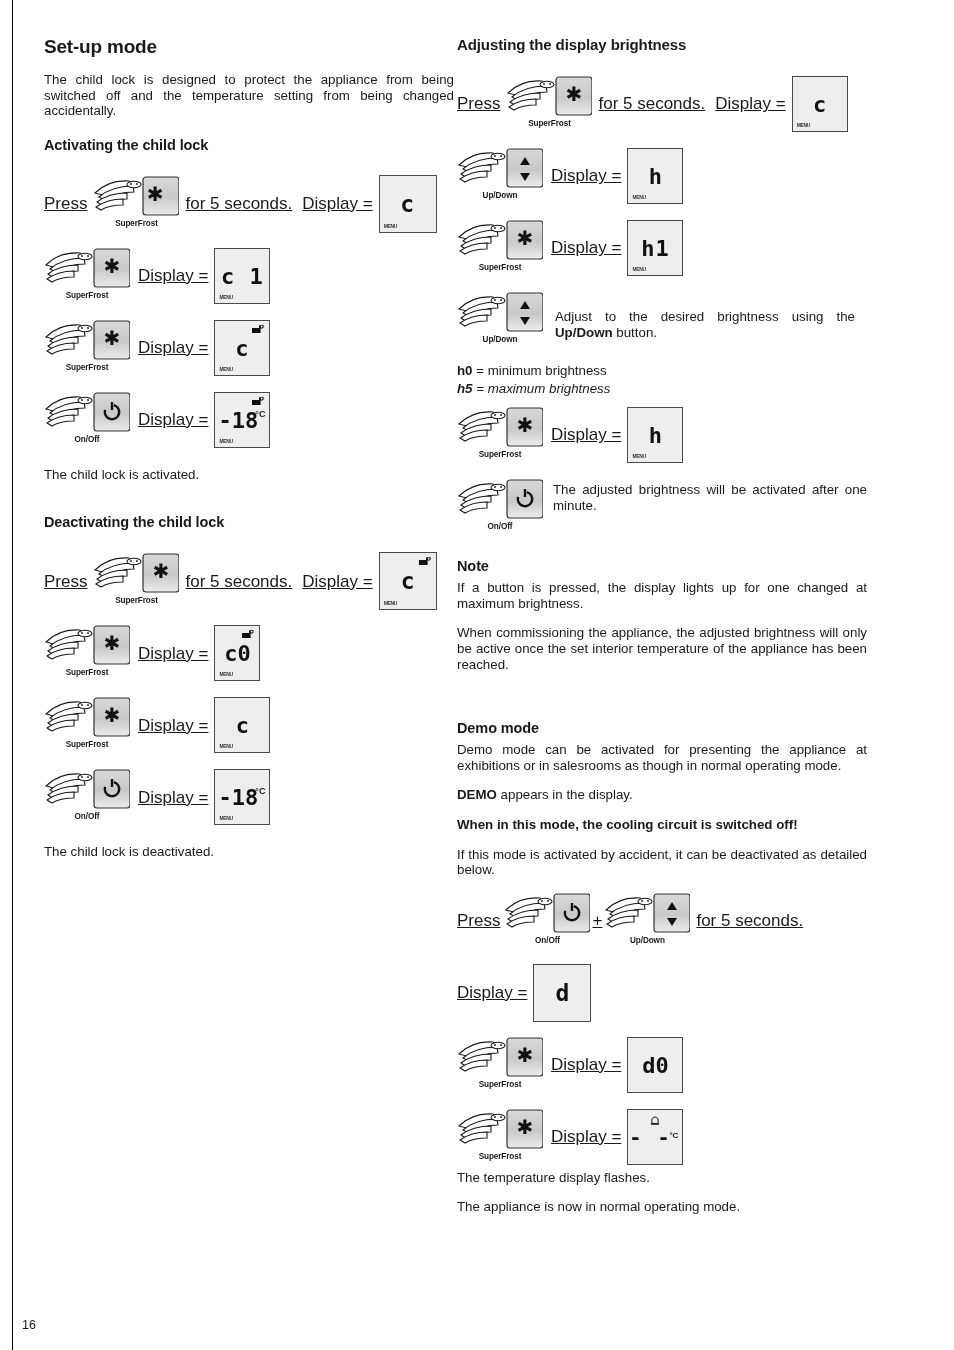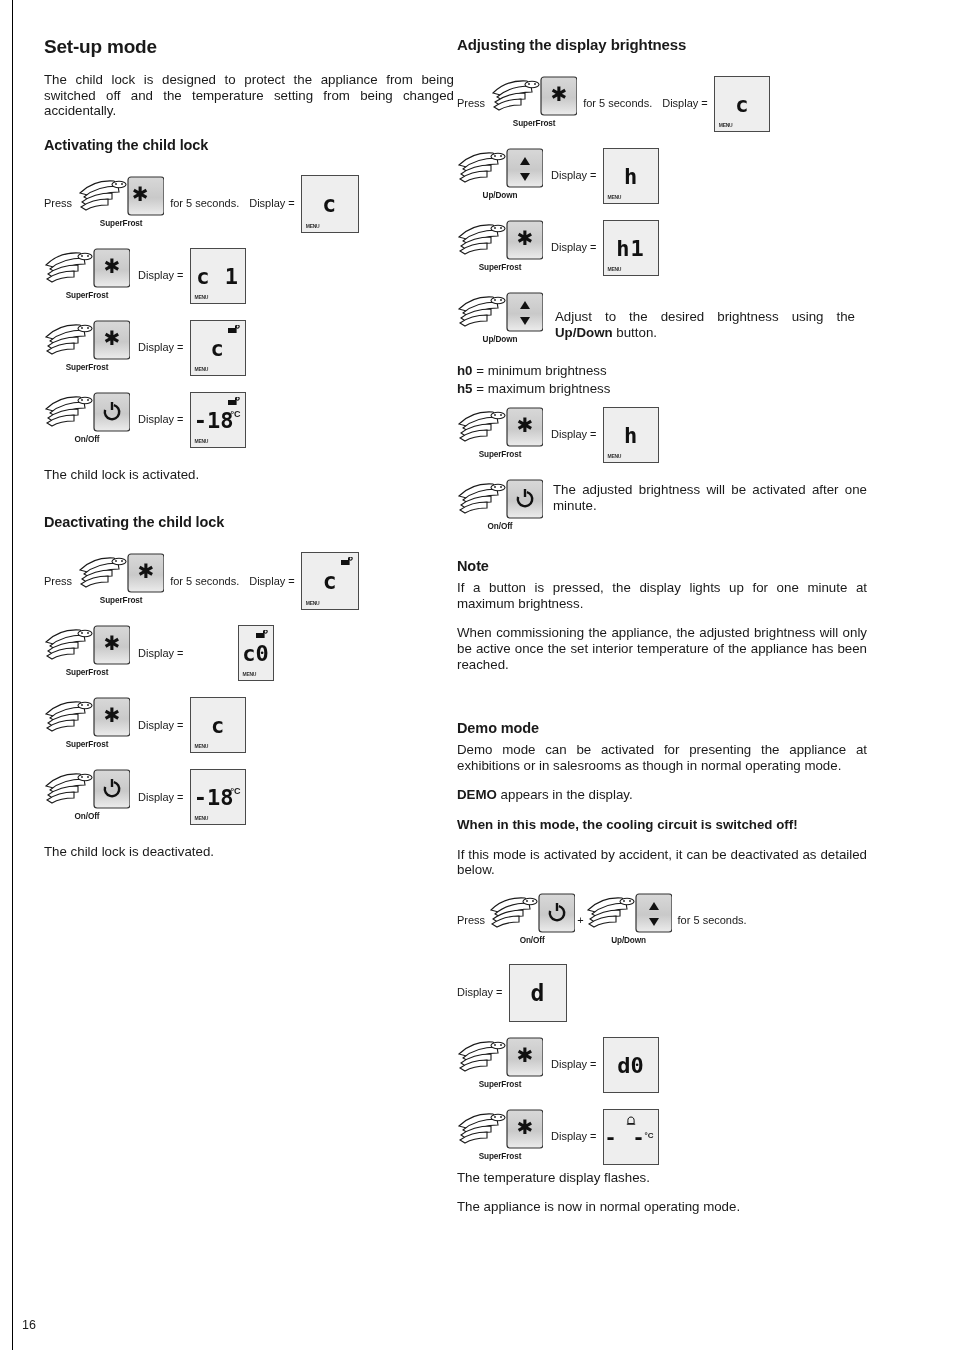--- a/index.html
+++ b/index.html
@@ -23,21 +23,21 @@
   }
   p.body{
     font-size:13.3px;line-height:15.6px;margin:0 0 14px 0;
     text-align:justify;
   }
   p.tight{margin-bottom:2px;}
   .b{font-weight:bold;}
 
   
   .step{display:flex;align-items:flex-start;margin:0 0 4px 0;}
-  .step-label{font-size:11px;line-height:15.6px;}
+  .step-label{font-size:17px;line-height:15.6px;text-decoration:underline;}
   .step-text{font-size:13.3px;line-height:15.6px;text-align:justify;}
 
   
   .btngrp{
     position:relative;width:86px;height:58px;flex:0 0 auto;
   }
   .btngrp svg{position:absolute;left:0;top:0;}
   .btn-caption{
     position:absolute;left:0;top:44px;width:100%;text-align:center;
     font-size:8.2px;font-weight:bold;letter-spacing:-0.1px;
@@ -223,21 +223,21 @@
       <svg width="86" height="58" viewBox="0 0 86 58">
         <rect x="50" y="2" width="36" height="38" rx="3" fill="url(#keyGrad)" stroke="#333" stroke-width="1.2"></rect>
         <text x="68" y="26" font-size="20" font-family="DejaVu Sans, sans-serif" font-weight="bold" fill="#111" text-anchor="middle">✱</text>
         <g transform="translate(0,2)">
             <use href="#handShape"></use>
           </g>
       </svg>
       <div class="btn-caption">SuperFrost</div>
     </div>
     <span class="step-label" style="margin:0 6px 0 8px;">Display =</span>
-    <div class="lcd" style="width:36px;height:56px;margin-left:48px;">
+    <div class="lcd" style="width:46px;height:56px;">
       <svg class="lockico" width="12" height="10" viewBox="0 0 12 10">
         <rect x="0" y="3" width="7" height="5" fill="#111"></rect>
         <rect x="7" y="0.5" width="1.6" height="7.5" fill="#111"></rect>
         <circle cx="9.6" cy="1.6" r="1.6" fill="none" stroke="#111" stroke-width="1.1"></circle>
       </svg>
       <div class="glyphs" style="font-size:22px;">c0</div>
       <div class="menu">MENU</div>
     </div>
   </div>
 
@@ -358,21 +358,21 @@
         <g transform="translate(0,2)">
             <use href="#handShape"></use>
           </g>
       </svg>
       <div class="btn-caption">Up/Down</div>
     </div>
     <p class="step-text" style="margin:18px 0 0 12px;width:300px;"><span>Adjust to the desired brightness using the </span><span class="b">Up/Down</span><span> button.</span></p>
   </div>
 
   <p class="body tight" style="margin-top:14px;"><span class="b">h0</span><span> = minimum brightness</span></p>
-  <p class="body" style="margin-bottom:10px;"><span class="b">h5</span><span> = maximum brightness</span></p>
+  <p class="body" style="margin-bottom:10px;font-style:italic;"><span class="b">h5</span><span> = maximum brightness</span></p>
 
   <div class="step" style="margin-top:6px;align-items:center;">
     <div class="btngrp">
       <svg width="86" height="58" viewBox="0 0 86 58">
         <rect x="50" y="2" width="36" height="38" rx="3" fill="url(#keyGrad)" stroke="#333" stroke-width="1.2"></rect>
         <text x="68" y="26" font-size="20" font-family="DejaVu Sans, sans-serif" font-weight="bold" fill="#111" text-anchor="middle">✱</text>
         <g transform="translate(0,2)">
             <use href="#handShape"></use>
           </g>
       </svg>
@@ -396,21 +396,21 @@
         <g transform="translate(0,2)">
             <use href="#handShape"></use>
           </g>
       </svg>
       <div class="btn-caption">On/Off</div>
     </div>
     <p class="step-text" style="margin:4px 0 0 10px;width:320px;">The adjusted brightness will be activated after one minute.</p>
   </div>
 
   <h2 class="sub" style="margin-top:22px;">Note</h2>
-  <p class="body">If a button is pressed, the display lights up for one minute at maximum brightness.</p>
+  <p class="body">If a button is pressed, the display lights up for one changed at maximum brightness.</p>
   <p class="body">When commissioning the appliance, the adjusted brightness will only be active once the set interior temperature of the appliance has been reached.</p>
 
   <h2 class="sub" style="margin-top:48px;">Demo mode</h2>
   <p class="body">Demo mode can be activated for presenting the appliance at exhibitions or in salesrooms as though in normal operating mode.</p>
   <p class="body"><span class="b">DEMO</span><span> appears in the display.</span></p>
   <p class="body b">When in this mode, the cooling circuit is switched off!</p>
   <p class="body">If this mode is activated by accident, it can be deactivated as detailed below.</p>
 
   <div class="step" style="margin-top:10px;align-items:center;">
     <span class="step-label" style="margin-right:4px;">Press</span>

